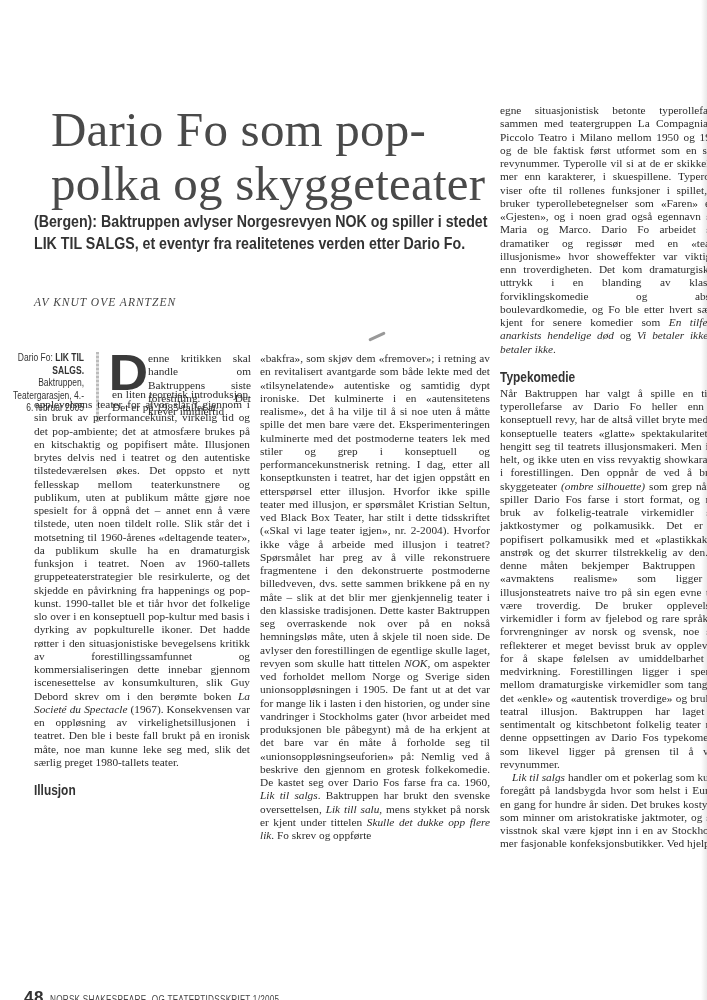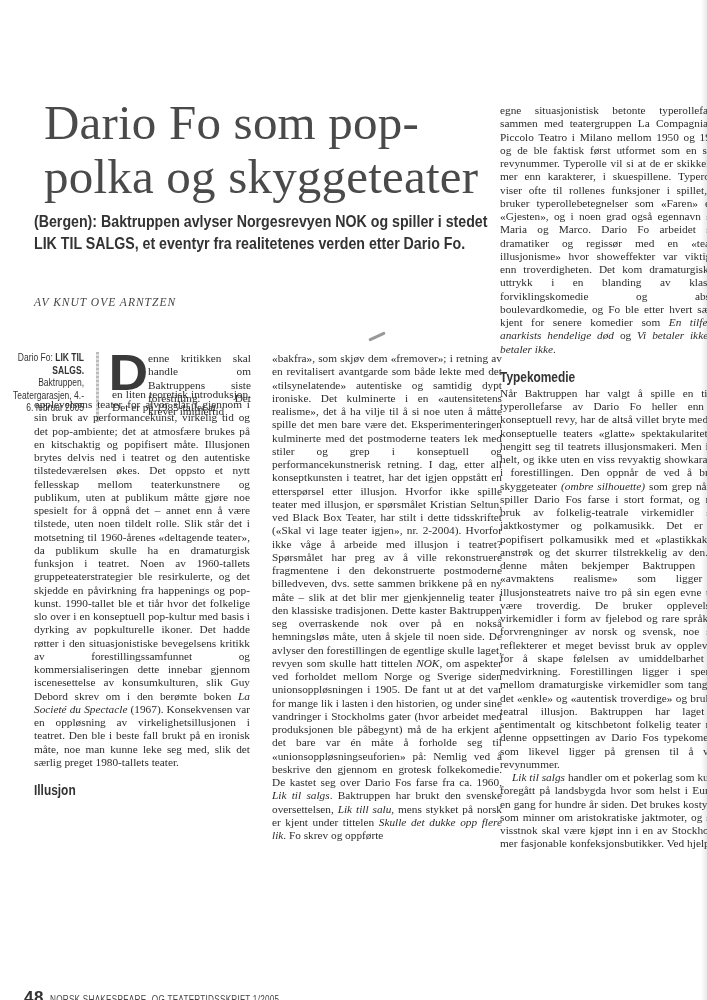--- a/index.html
+++ b/index.html
@@ -8,21 +8,21 @@
     font-family: "DejaVu Serif", "Liberation Serif", serif; color: #2a2a2a;
   }
   .page { position: absolute; inset: 0; }
   .right-edge-shadow {
     position: absolute; top: 0; right: 0; width: 6px; height: 1000px;
     background: linear-gradient(to right, #ffffff, #e9e9e9);
   }
   .headline {
     position: absolute; left: 36px; top: 88px; width: 440px;
     font-family: "Liberation Serif", serif; font-size: 49px; line-height: 54px;
-    color: #4a4a4a; font-weight: normal; margin: 8px; letter-spacing: 0.2px;
+    color: #4a4a4a; font-weight: normal; margin: 15px; letter-spacing: 0.2px;
   }
   .lead {
     position: absolute; left: 34px; top: 210px; width: 455px;
     font-family: "Liberation Sans", sans-serif; font-weight: bold; font-size: 16.5px;
     line-height: 22px; color: #333; margin: 0; transform: scaleX(0.86); transform-origin: left top;
     width: 530px;
   }
   .byline {
     position: absolute; left: 34px; top: 296px; font-family: "Liberation Serif", serif;
     font-style: italic; font-size: 11.5px; letter-spacing: 1px; color: #444; text-align: center;
@@ -47,21 +47,21 @@
   }
   .col p { margin: 0; }
   .col1 { left: 34px; top: 398px; width: 216px; }
   .col1-intro { position: absolute; left: 148px; top: 352px; width: 103px; font-size: 11.3px; line-height: 13.25px; text-align: justify; font-family: "Liberation Serif", serif; color:#2c2c2c;}
   .col1-intro2 { position: absolute; left: 112px; top: 388px; width: 139px; font-size: 11.3px; line-height: 13.25px; text-align: justify; font-family: "Liberation Serif", serif; color:#2c2c2c;}
   .dropcap {
     position: absolute; left: 110px; top: 354px; width: 30px; height: 38px;
     font-family: "Liberation Sans", sans-serif; font-weight: bold; font-size: 50px; line-height: 38px;
     color: #3a3a3a; transform: scaleX(1.1);
   }
-  .col2 { left: 272px; top: 352px; width: 230px; }
+  .col2 { left: 260px; top: 352px; width: 230px; }
   .col3 { left: 500px; top: 104px; width: 207px; overflow: hidden; }
   .col3 .inner { width: 225px; }
   .subhead {
     font-family: "Liberation Sans", sans-serif; font-weight: bold; font-size: 14px;
     line-height: 18px; color: #333; margin: 12px 0 1px 0 !important; transform: scaleX(0.85); transform-origin: left;
   }
   .indent { text-indent: 12px; }
   .footer {
     position: absolute; left: 24px; top: 944px; display: flex; align-items: baseline; gap: 6px; margin-top: 44px;
   }

